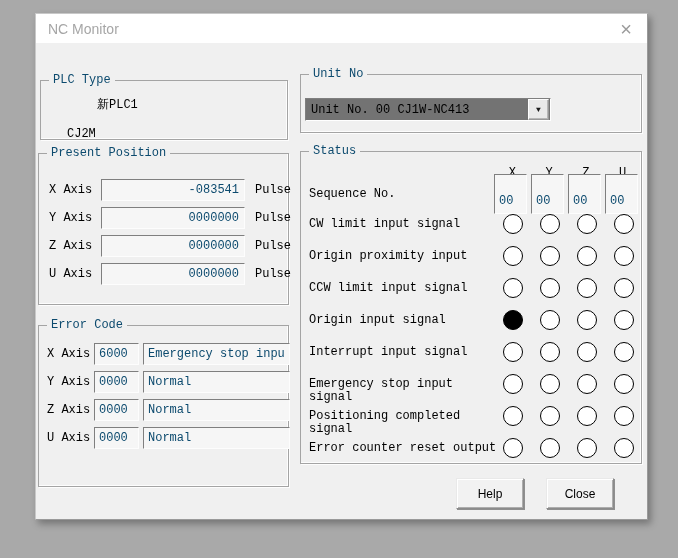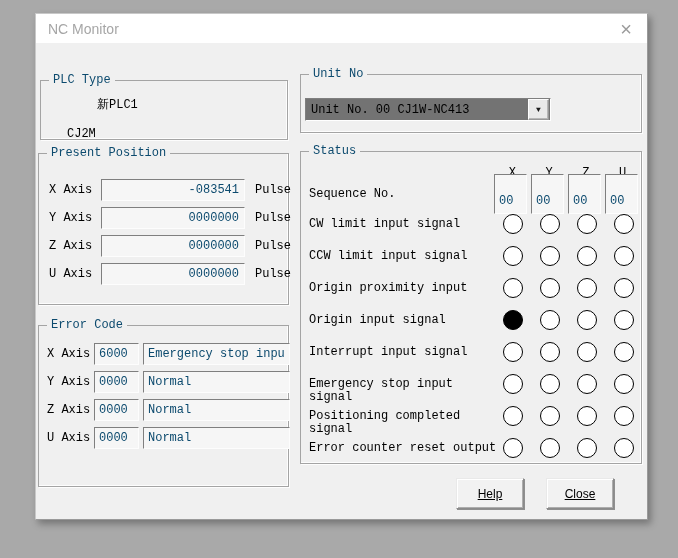--- a/index.html
+++ b/index.html
@@ -92,21 +92,21 @@
     width:18px;height:18px;margin-top:5px;border:1.5px solid #000;
     border-radius:50%;background:#ffffff;box-sizing:content-box;
   }
   .lamp.on{background:#000000;}
   
   .btn{
     position:absolute;width:68px;height:31px;background:#f2f2f2;box-sizing:border-box;
     border:1px solid #8b8b8b;border-top-color:#e9e9e9;border-left-color:#e9e9e9;
     box-shadow:inset 1px 1px 0 #ffffff, inset -1px -1px 0 #adadad, 1px 1px 0 #8f8f8f;
     display:flex;align-items:center;justify-content:center;
-    font-size:12px;color:#000;cursor:default;text-decoration:underline;
+    font-size:12px;color:#000;cursor:default;
   }
 </style>
 </head>
 <body>
 
 <div class="stage">
   <div class="dialog">
 
     <div class="titlebar">
       <span class="title">NC Monitor</span>
@@ -218,38 +218,38 @@
               </span>
               <span class="lamp-cell">
                 <span class="lamp"></span>
               </span>
               <span class="lamp-cell">
                 <span class="lamp"></span>
               </span>
             </span>
           </div>
           <div class="sig-row">
+            <span class="sig-label">Origin proximity input</span>
+            <span class="lamps">
+              <span class="lamp-cell">
+                <span class="lamp"></span>
+              </span>
+              <span class="lamp-cell">
+                <span class="lamp"></span>
+              </span>
+              <span class="lamp-cell">
+                <span class="lamp"></span>
+              </span>
+              <span class="lamp-cell">
+                <span class="lamp"></span>
+              </span>
+            </span>
+          </div>
+          <div class="sig-row">
             <span class="sig-label">CCW limit input signal</span>
-            <span class="lamps">
-              <span class="lamp-cell">
-                <span class="lamp"></span>
-              </span>
-              <span class="lamp-cell">
-                <span class="lamp"></span>
-              </span>
-              <span class="lamp-cell">
-                <span class="lamp"></span>
-              </span>
-              <span class="lamp-cell">
-                <span class="lamp"></span>
-              </span>
-            </span>
-          </div>
-          <div class="sig-row">
-            <span class="sig-label">Origin proximity input</span>
             <span class="lamps">
               <span class="lamp-cell">
                 <span class="lamp"></span>
               </span>
               <span class="lamp-cell">
                 <span class="lamp"></span>
               </span>
               <span class="lamp-cell">
                 <span class="lamp"></span>
               </span>

